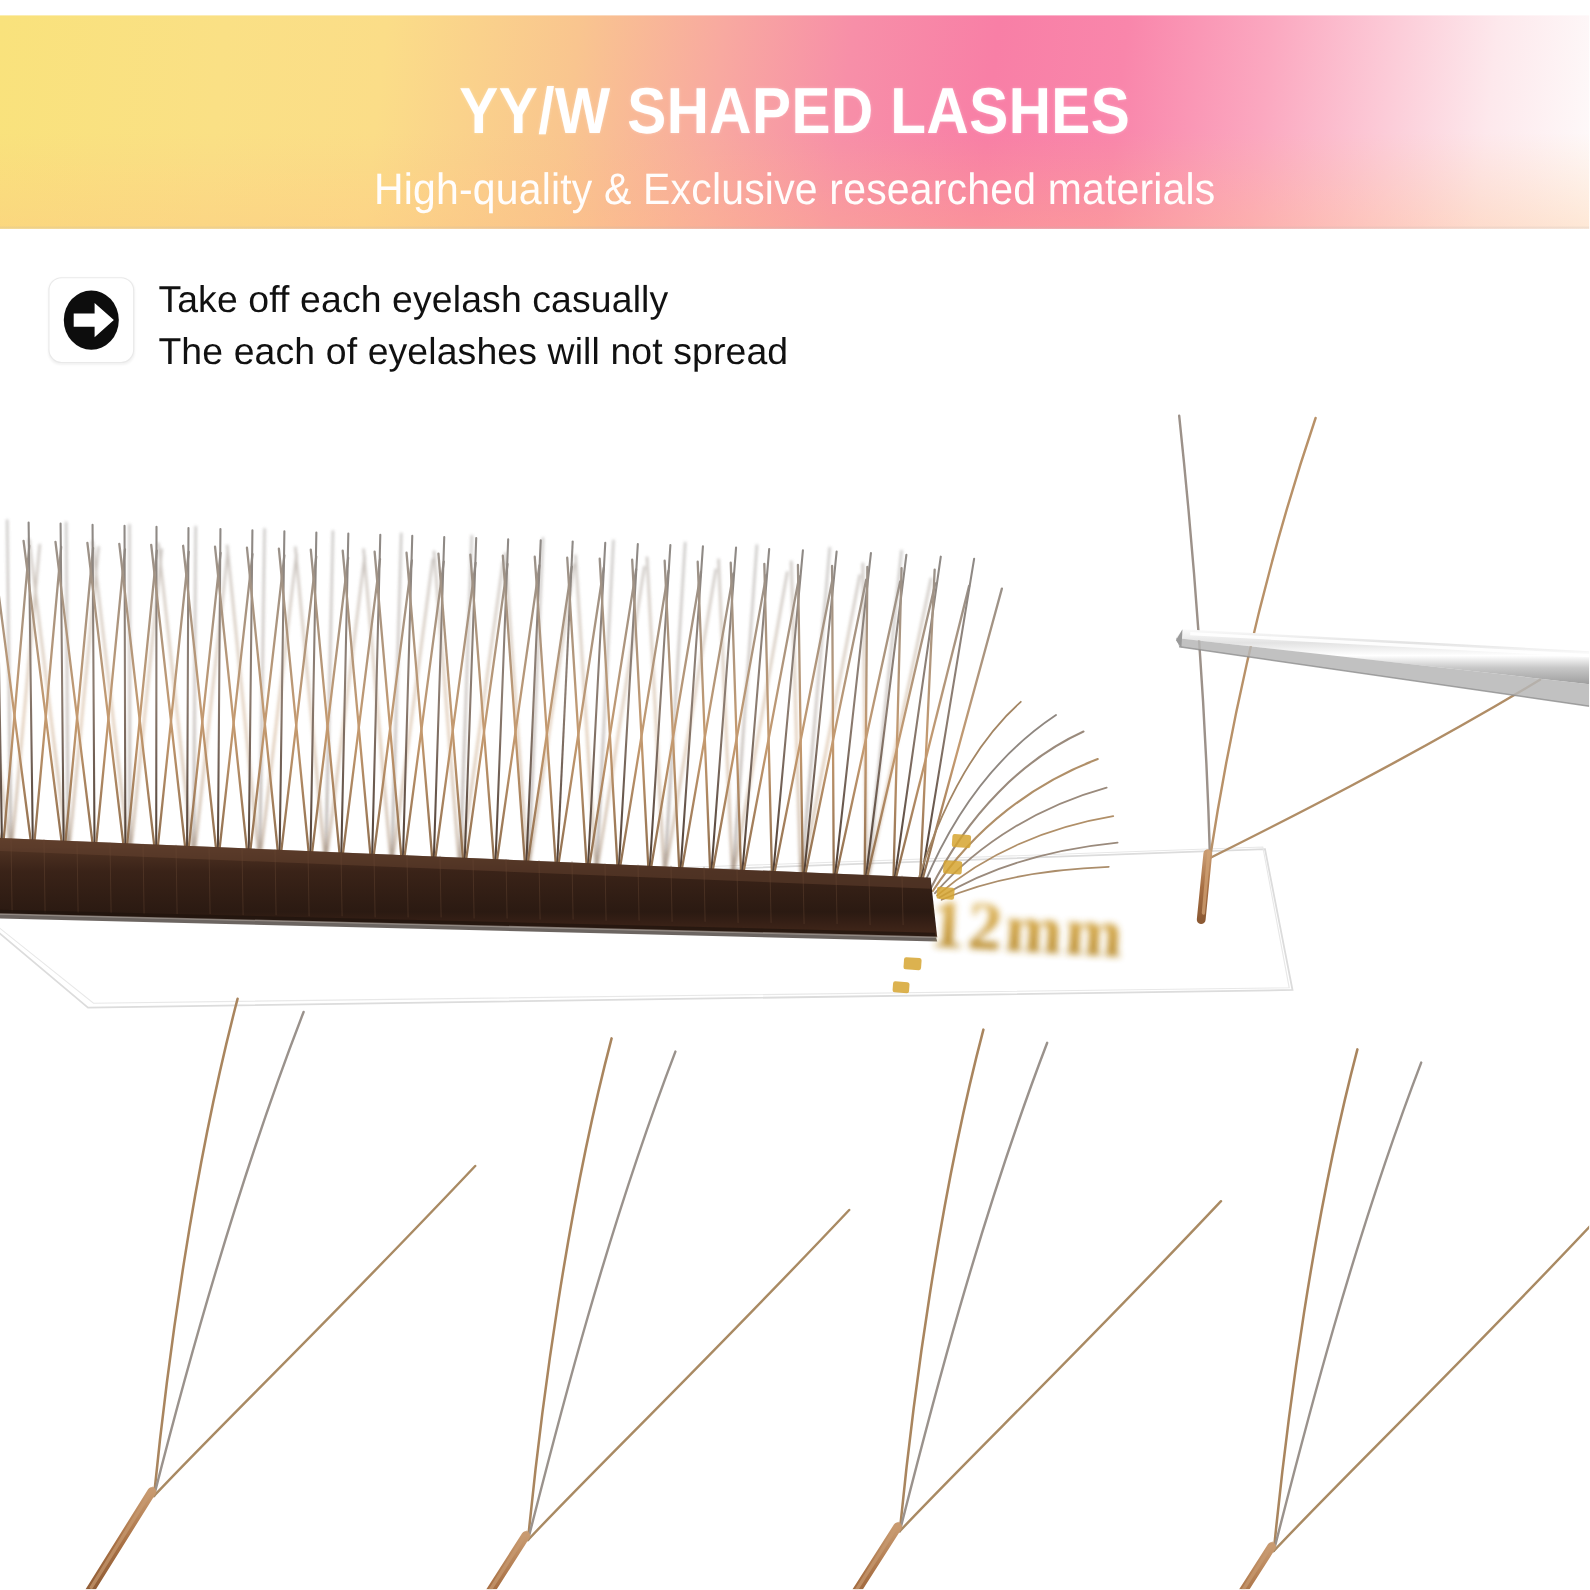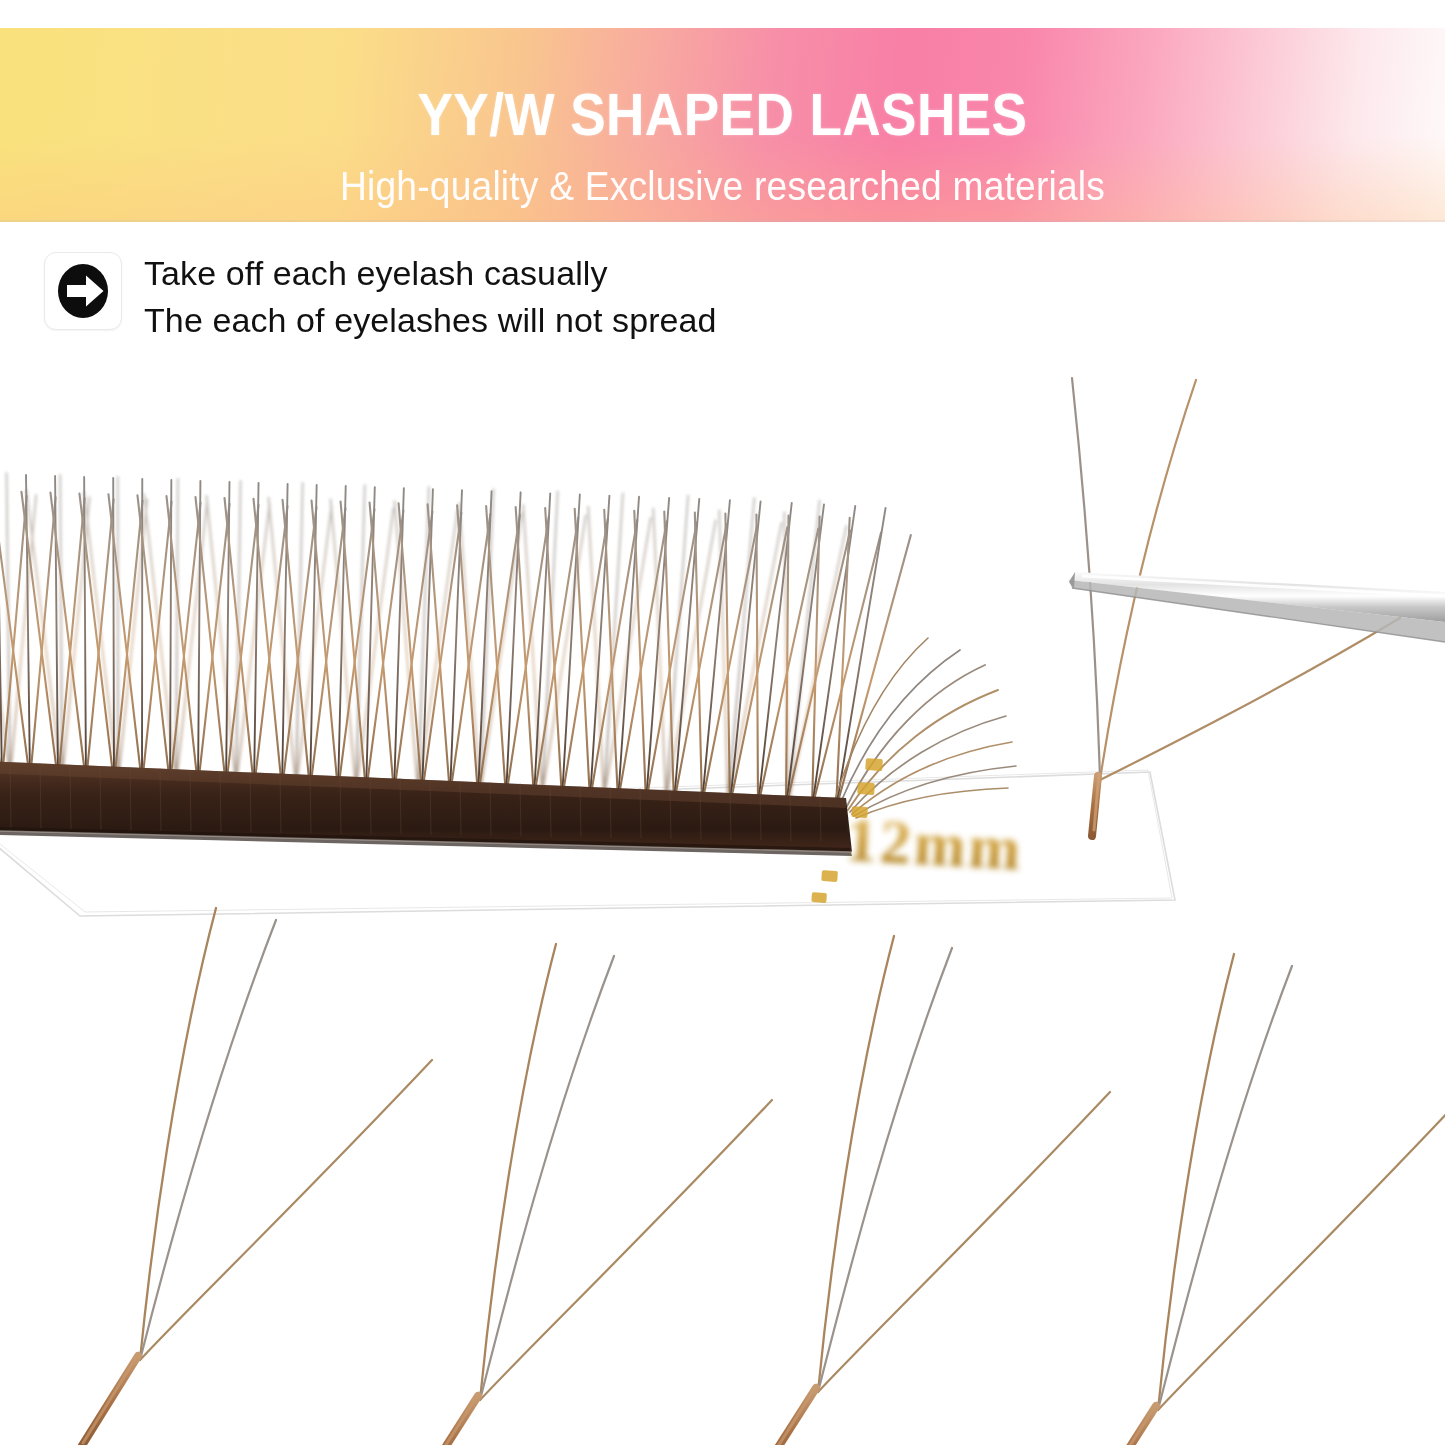--- a/index.html
+++ b/index.html
@@ -4,21 +4,21 @@
 <style>
   html,body{margin:0;padding:0;background:#ffffff;}
   body{
     width:1445px;height:1445px;overflow:hidden;position:relative;
     font-family:"Liberation Sans","DejaVu Sans",sans-serif;
     background:#ffffff;
   }
 
   
   #header-banner{
-    position:absolute;left:0;top:28px;width:1445px;height:194px;
+    position:absolute;left:0;top:14px;width:1445px;height:194px;
     background:
       linear-gradient(180deg, rgba(255,255,255,0.00) 55%, rgba(255,190,130,0.30) 100%),
       linear-gradient(96deg,
         #f9e27c 0%,
         #fae085 14%,
         #fbdd88 24%,
         #f9c58f 36%,
         #f8a9a0 45%,
         #f78fa8 53%,
         #f87fa6 62%,

